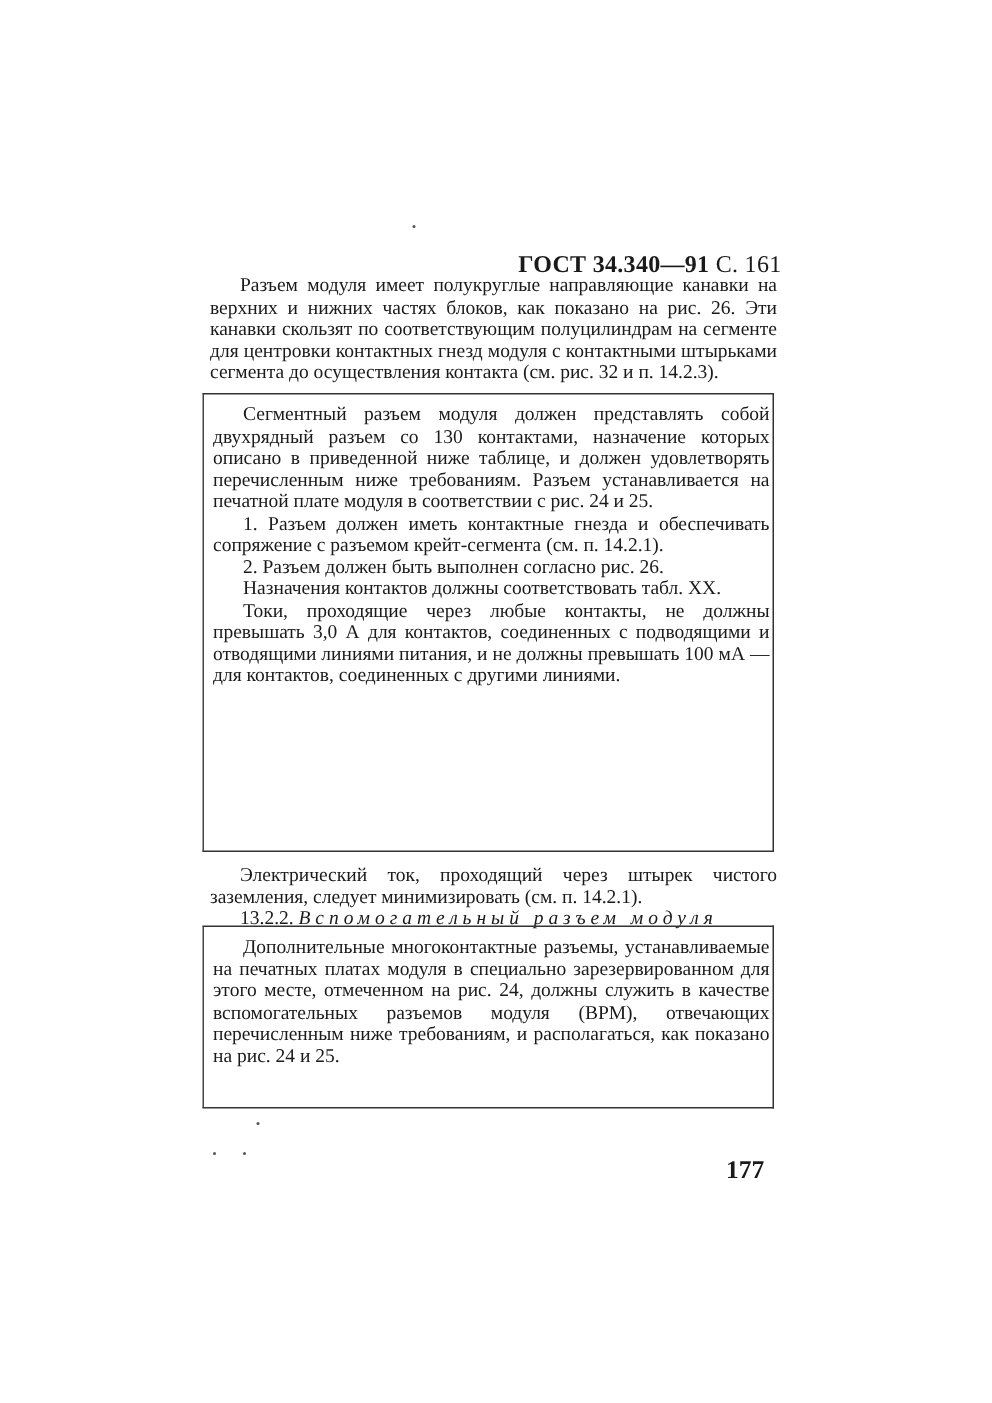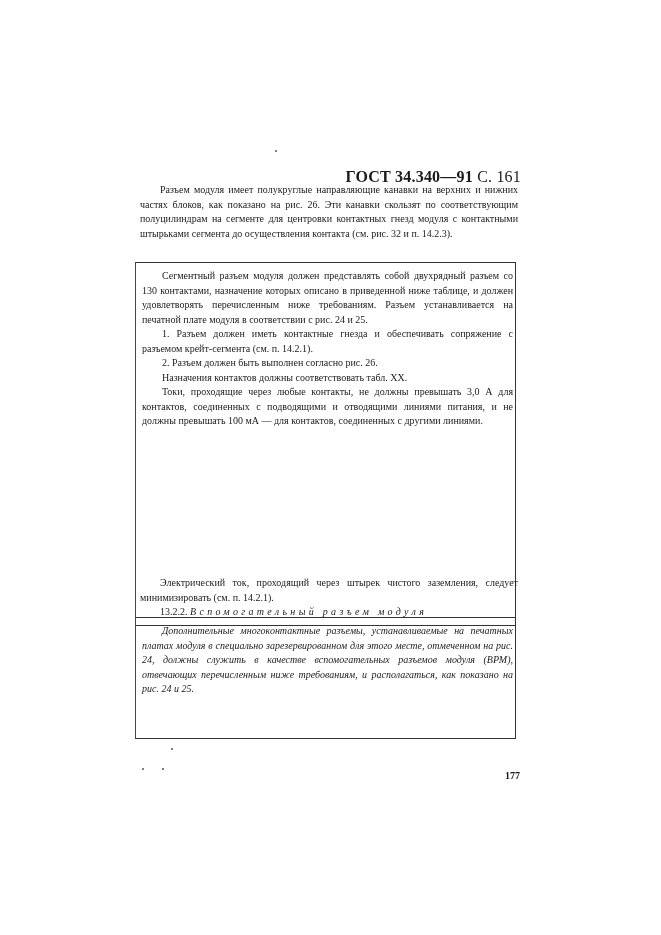--- a/index.html
+++ b/index.html
@@ -32,21 +32,21 @@
       right: 140px;
       font-size: 16px;
       font-weight: bold;
       letter-spacing: 0.2px;
       white-space: nowrap;
     }
     .header .pg {
       font-weight: normal;
     }
     .text {
-      font-size: 10px;
+      font-size: 13px;
       line-height: 14.5px;
       text-align: justify;
     }
     .text p {
       margin: 0;
       text-indent: 20px;
     }
     .block {
       position: absolute;
       left: 140px;
@@ -57,32 +57,32 @@
       position: absolute;
       left: 135px;
       width: 381px;
       border-top: 1.4px solid #333;
       border-bottom: 1.4px solid #333;
       border-left: 1px solid #444;
       border-right: 1.2px solid #333;
       padding: 6px 2px 8px 6px;
       box-sizing: border-box;
     }
-    #box1 { top: 262px; height: 364px; }
+    #box1 { top: 262px; height: 306px; }
     #mid { top: 576px; }
-    #box2 { top: 617px; height: 122px; font-style: italic; }
+    #box2 { top: 617px; height: 122px; }
     .spaced-italic {
       letter-spacing: 3.3px;
       font-style: italic;
     }
     .footer {
       position: absolute;
       top: 770px;
-      left: 505px;
-      font-size: 10px;
+      left: 484px;
+      font-size: 17px;
       font-weight: bold;
     }
   </style>
 </head>
 <body>
 
 <div class="page">
 
   <span class="speck" style="left:275px;top:150px;"></span>
   <span class="speck" style="left:171px;top:748px;"></span>

